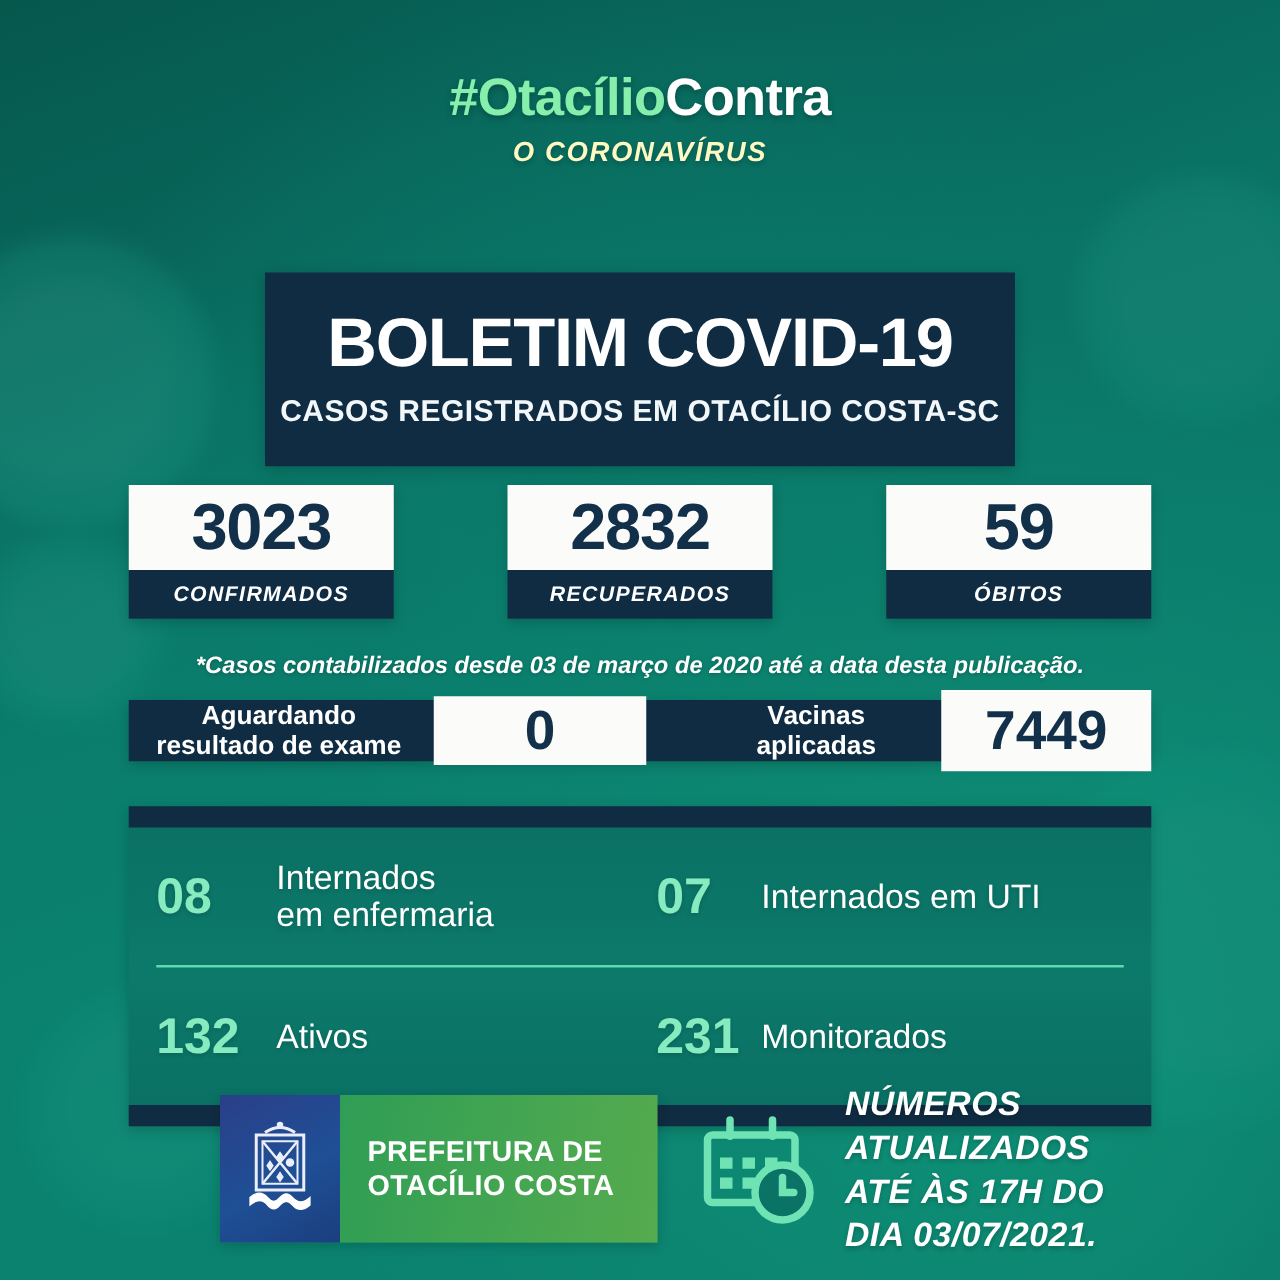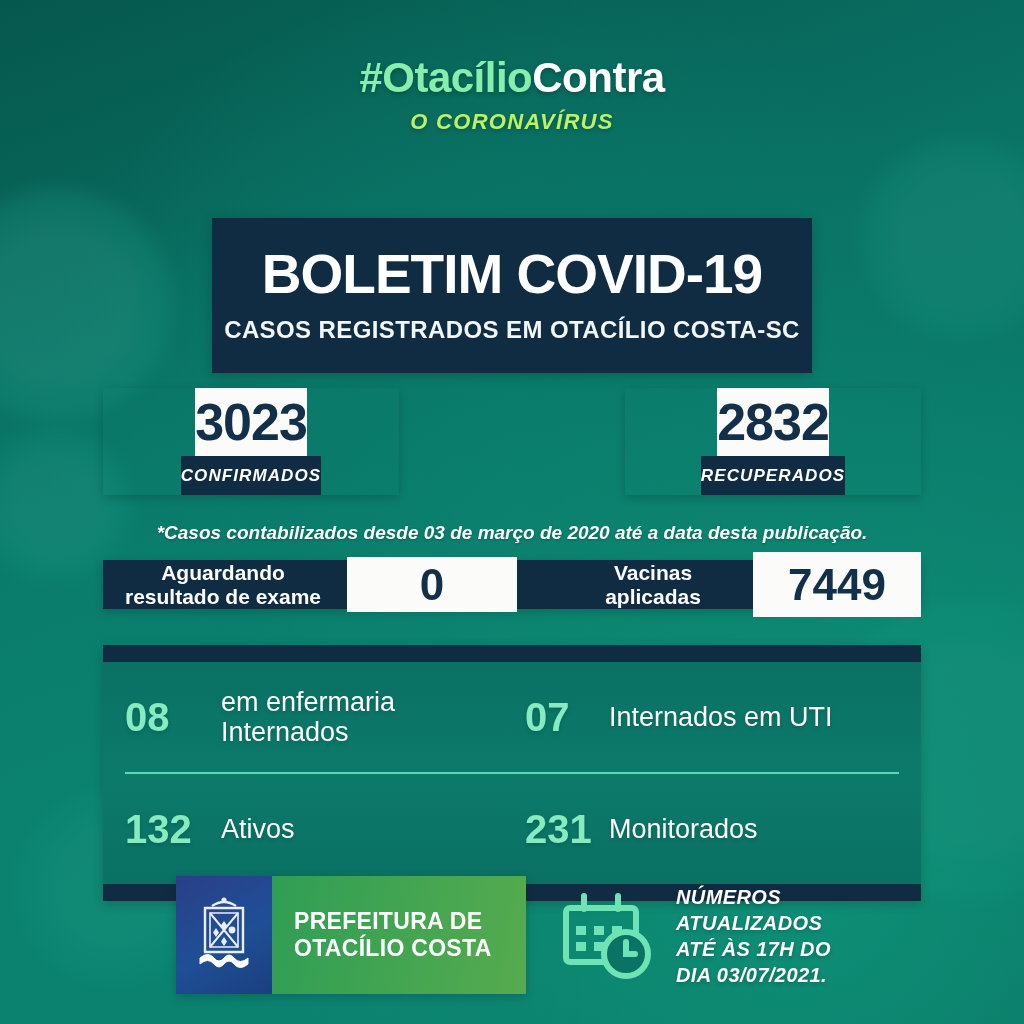--- a/index.html
+++ b/index.html
@@ -35,21 +35,21 @@
   
   #header{position:absolute;top:56px;left:0;width:1024px;text-align:center;}
   .tag{
     font-size:42px;font-weight:bold;letter-spacing:-.5px;
     line-height:1.05;color:#ffffff;
     text-shadow:0 2px 5px rgba(0,0,0,.25);
   }
   .tag .mint{color:#86efac;}
   .sub{
     margin-top:9px;font-size:22px;font-weight:bold;font-style:italic;
-    letter-spacing:1.3px;color:#bef264;
+    letter-spacing:1.3px;color:#fef9c3;
     text-shadow:0 2px 4px rgba(0,0,0,.22);
   }
 
   
   #titleblock{
     position:absolute;left:212px;top:182px;width:600px;height:155px;
     background:#102c42;
     display:flex;flex-direction:column;align-items:center;justify-content:center;
     box-shadow:0 3px 12px rgba(0,0,0,.2);
     margin-top:36px;
@@ -61,22 +61,22 @@
   #titleblock .t2{
     margin-top:14px;font-size:24px;font-weight:bold;color:#f2f7fa;
     letter-spacing:.4px;
   }
 
   
   #cards{
     position:absolute;left:103px;top:388px;width:818px;height:107px;
     display:flex;justify-content:space-between;
   }
-  .card{width:296px;display:flex;flex-direction:column;
-        box-shadow:0 3px 9px rgba(0,0,0,.18);align-items:center;}
+  .card{width:212px;display:flex;flex-direction:column;
+        box-shadow:0 3px 9px rgba(0,0,0,.18);}
   .card .num{
     height:68px;background:#fbfbf9;color:#13304a;
     font-size:52px;font-weight:bold;letter-spacing:-1px;
     display:flex;align-items:center;justify-content:center;line-height:1;
   }
   .card .lbl{
     height:39px;background:#102c42;color:#ffffff;
     font-size:17px;font-weight:bold;font-style:italic;letter-spacing:1.1px;
     display:flex;align-items:center;justify-content:center;
   }
@@ -149,21 +149,21 @@
     display:flex;align-items:center;
   }
   .pref span{
     margin-left:22px;color:#ffffff;font-size:23px;font-weight:bold;
     line-height:1.18;letter-spacing:.3px;
   }
   #updated{
     position:absolute;left:560px;top:4px;width:400px;height:112px;display:flex;align-items:center;
   }
   #updated .txt{
-    margin-left:20px;color:#ffffff;font-size:20px;font-weight:bold;font-style:italic;
+    margin-left:20px;color:#ffffff;font-size:27px;font-weight:bold;font-style:italic;
     line-height:1.3;letter-spacing:.4px;text-shadow:0 2px 4px rgba(0,0,0,.22);
   }
 </style>
 </head>
 <body>
 
 <div id="bg">
   <div class="bg-base"></div>
 
   <div class="virus" style="left:-58px;top:190px;width:230px;height:230px;background:#1b9580;">
@@ -227,20 +227,24 @@
 
 <div id="cards">
   <div class="card">
     <div class="num">3023</div>
     <div class="lbl">CONFIRMADOS</div>
   </div>
   <div class="card">
     <div class="num">2832</div>
     <div class="lbl">RECUPERADOS</div>
   </div>
+  <div class="card">
+    <div class="num">59</div>
+    <div class="lbl">ÓBITOS</div>
+  </div>
 </div>
 
 <div id="footnote">*Casos contabilizados desde 03 de março de 2020 até a data desta publicação.</div>
 
 <div id="row2">
   <div class="r2-lbl a">
     <div>Aguardando</div>
     <div>resultado de exame</div>
   </div>
   <div class="r2-val a">0</div>
@@ -252,22 +256,22 @@
 </div>
 
 <div id="panel">
   <div class="bar"></div>
   <div class="body">
 
     <div class="prow top">
       <div class="pcell c1">
         <div class="n">08</div>
         <div class="t">
+          <div>Internados</div>
           <div>em enfermaria</div>
-          <div>Internados</div>
         </div>
       </div>
       <div class="pcell c2">
         <div class="n">07</div>
         <div class="t">Internados em UTI</div>
       </div>
     </div>
 
     <div class="prow">
       <div class="pcell c1">

